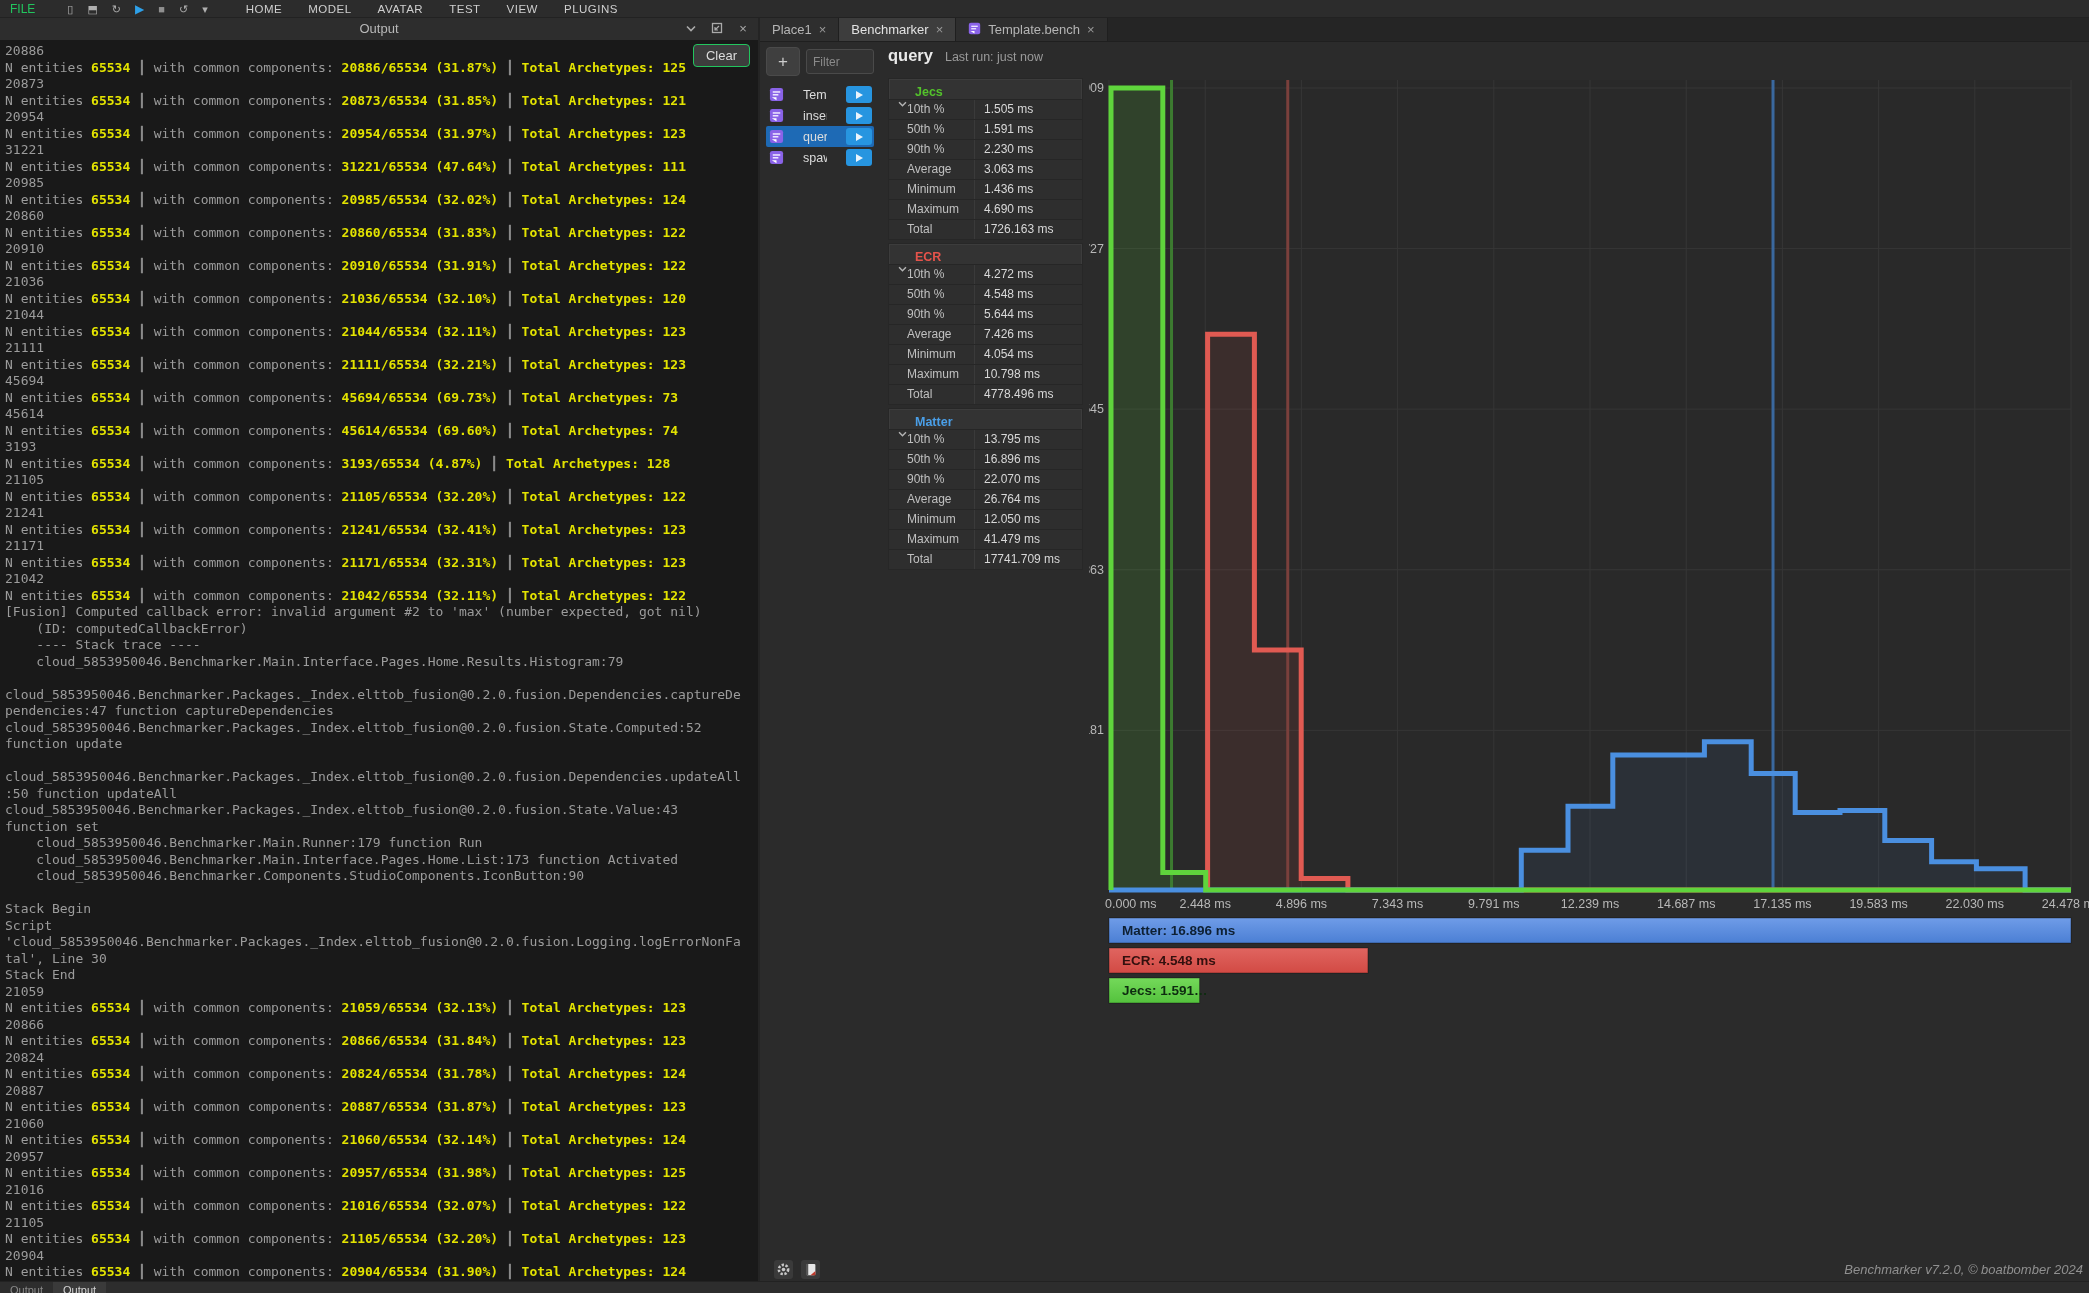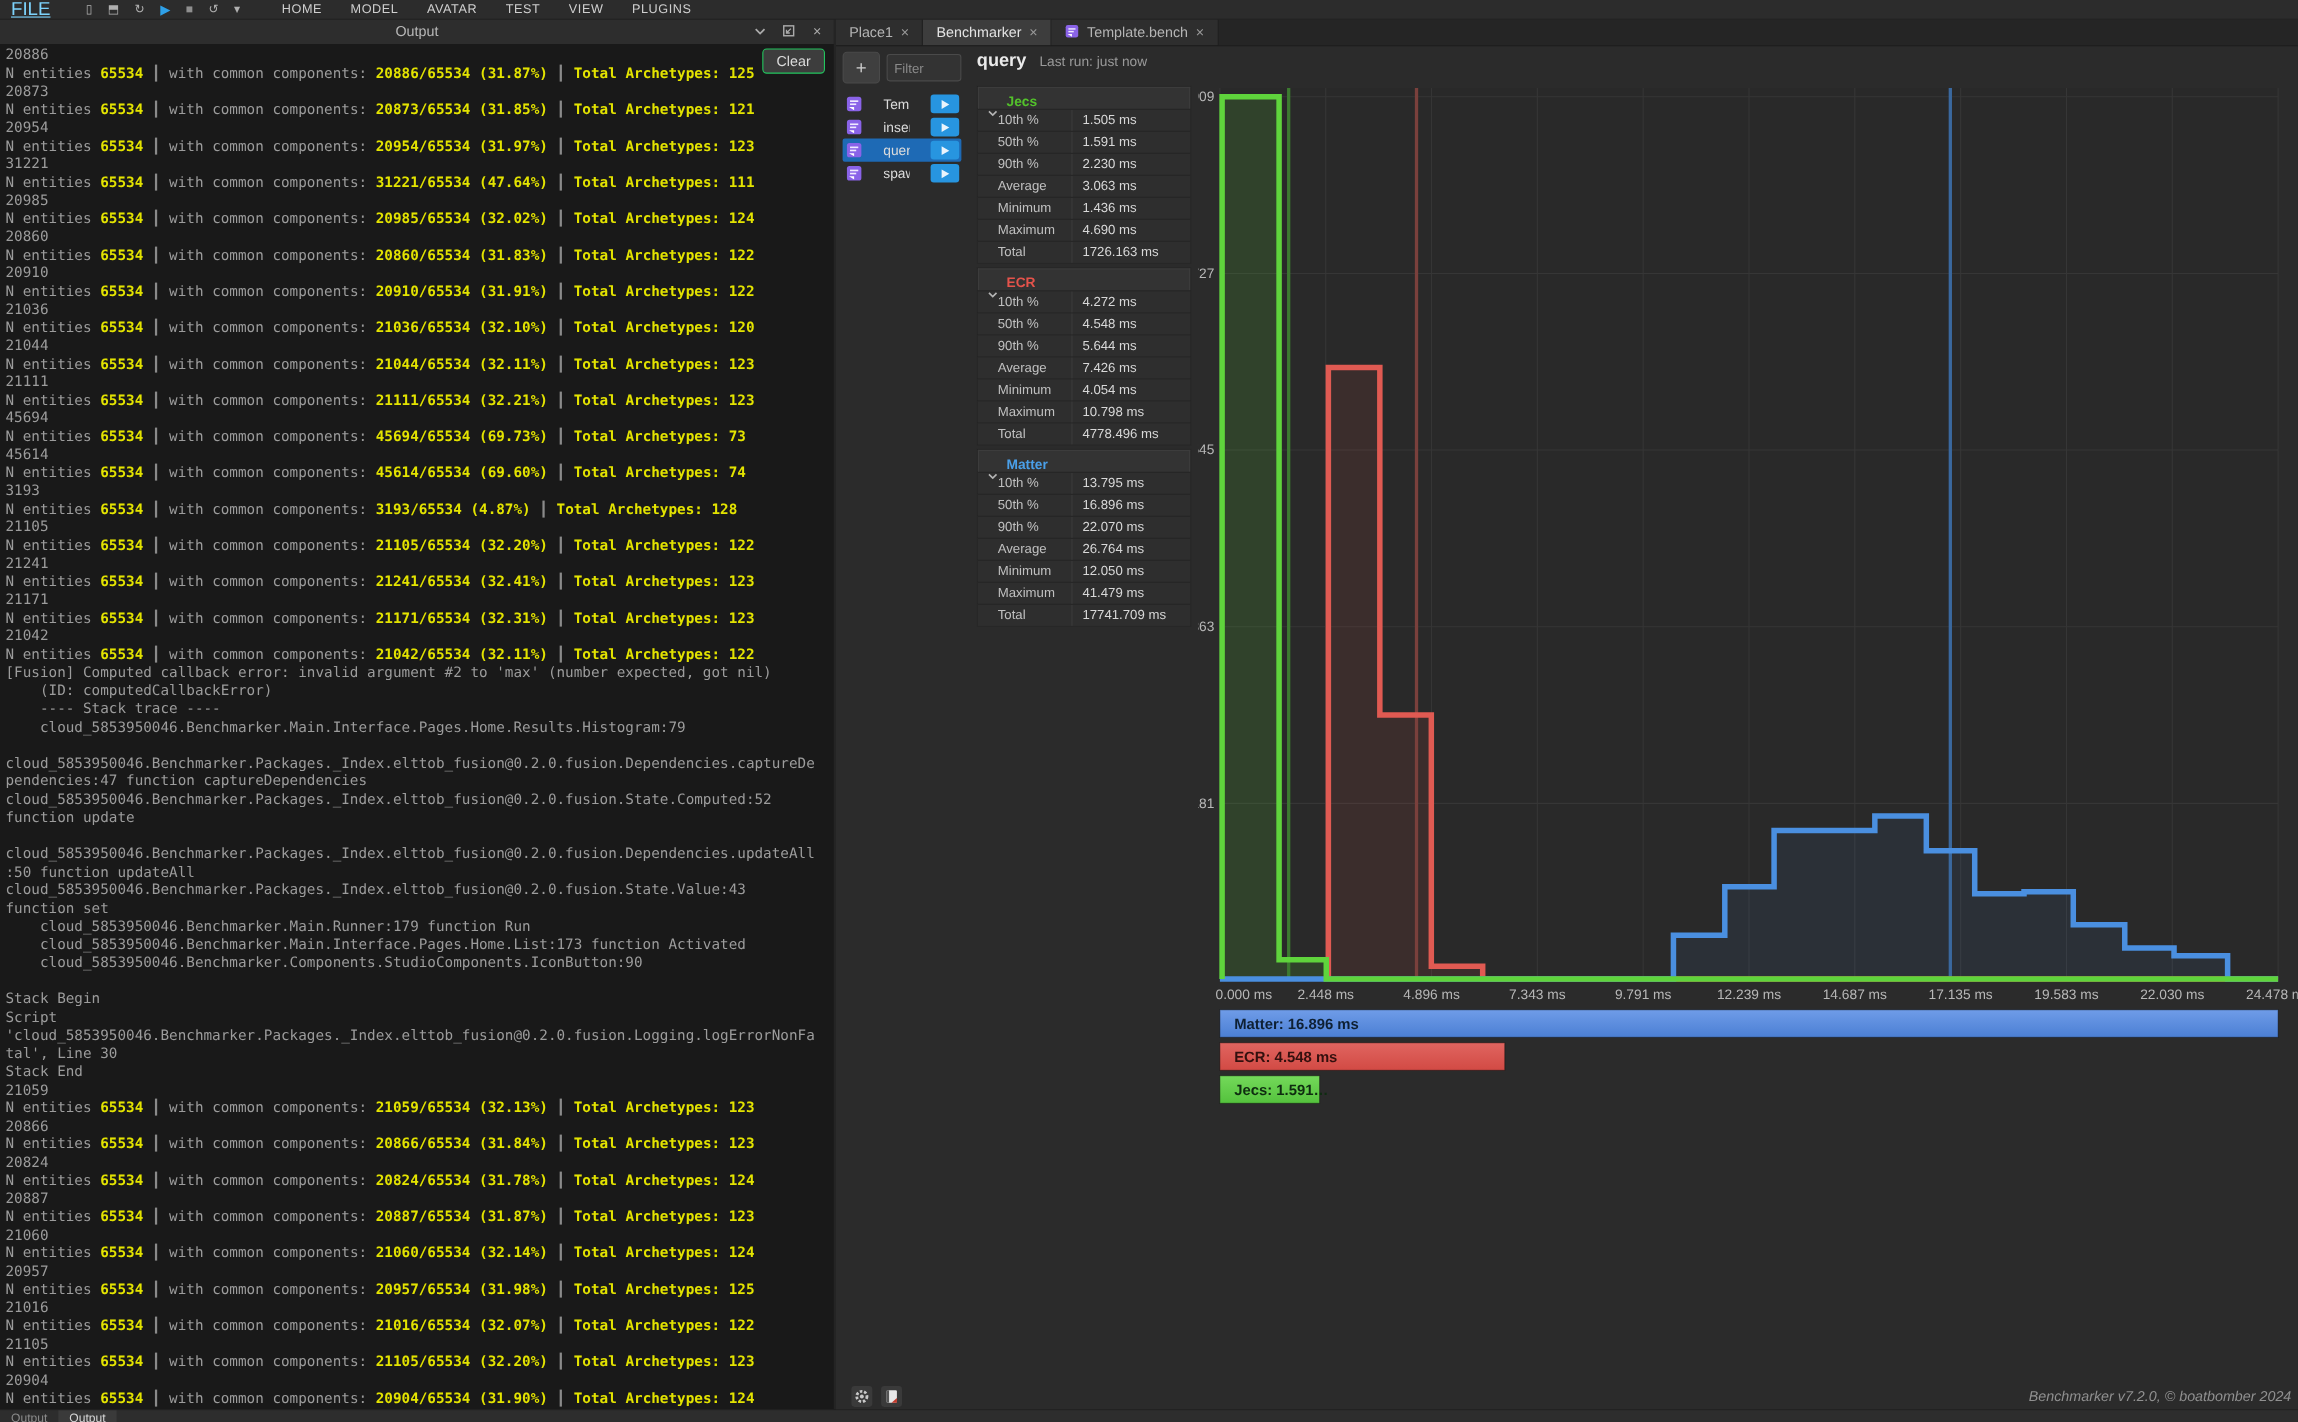--- a/index.html
+++ b/index.html
@@ -3,21 +3,21 @@
 <meta charset="utf-8">
 <style>
   * { margin:0; padding:0; box-sizing:border-box; }
   html,body { width:2089px; height:1293px; overflow:hidden; background:#2b2b2b;
               font-family:"Liberation Sans", sans-serif; }
   .studio { position:relative; width:2089px; height:1293px; background:#2b2b2b; }
 
   
   .topbar { height:18px; background:#2c2c2c; border-bottom:1px solid #222;
             display:flex; align-items:center; gap:14px; padding:0 10px; overflow:hidden; }
-  .topbar .menu { color:#7dd3fc; font-size:17px; margin-right:18px;text-decoration:underline; }
+  .topbar .menu { color:#22c55e; font-size:12px; margin-right:18px; }
   .tico { color:#b0b0b0; font-size:11px; line-height:18px; }
   .tico.play { color:#2ea0e8; font-size:12px; }
   .tico.stop { color:#8f8f8f; font-size:11px; }
   .ribbon-tabs { display:flex; gap:26px; margin-left:24px; }
   .ribbon-tab { color:#cfcfcf; font-size:11.5px; letter-spacing:0.5px; }
 
   .main { display:flex; height:1263px; }
 
   
   .output-panel { width:760px; background:#191919; position:relative; border-right:2px solid #242424; }

